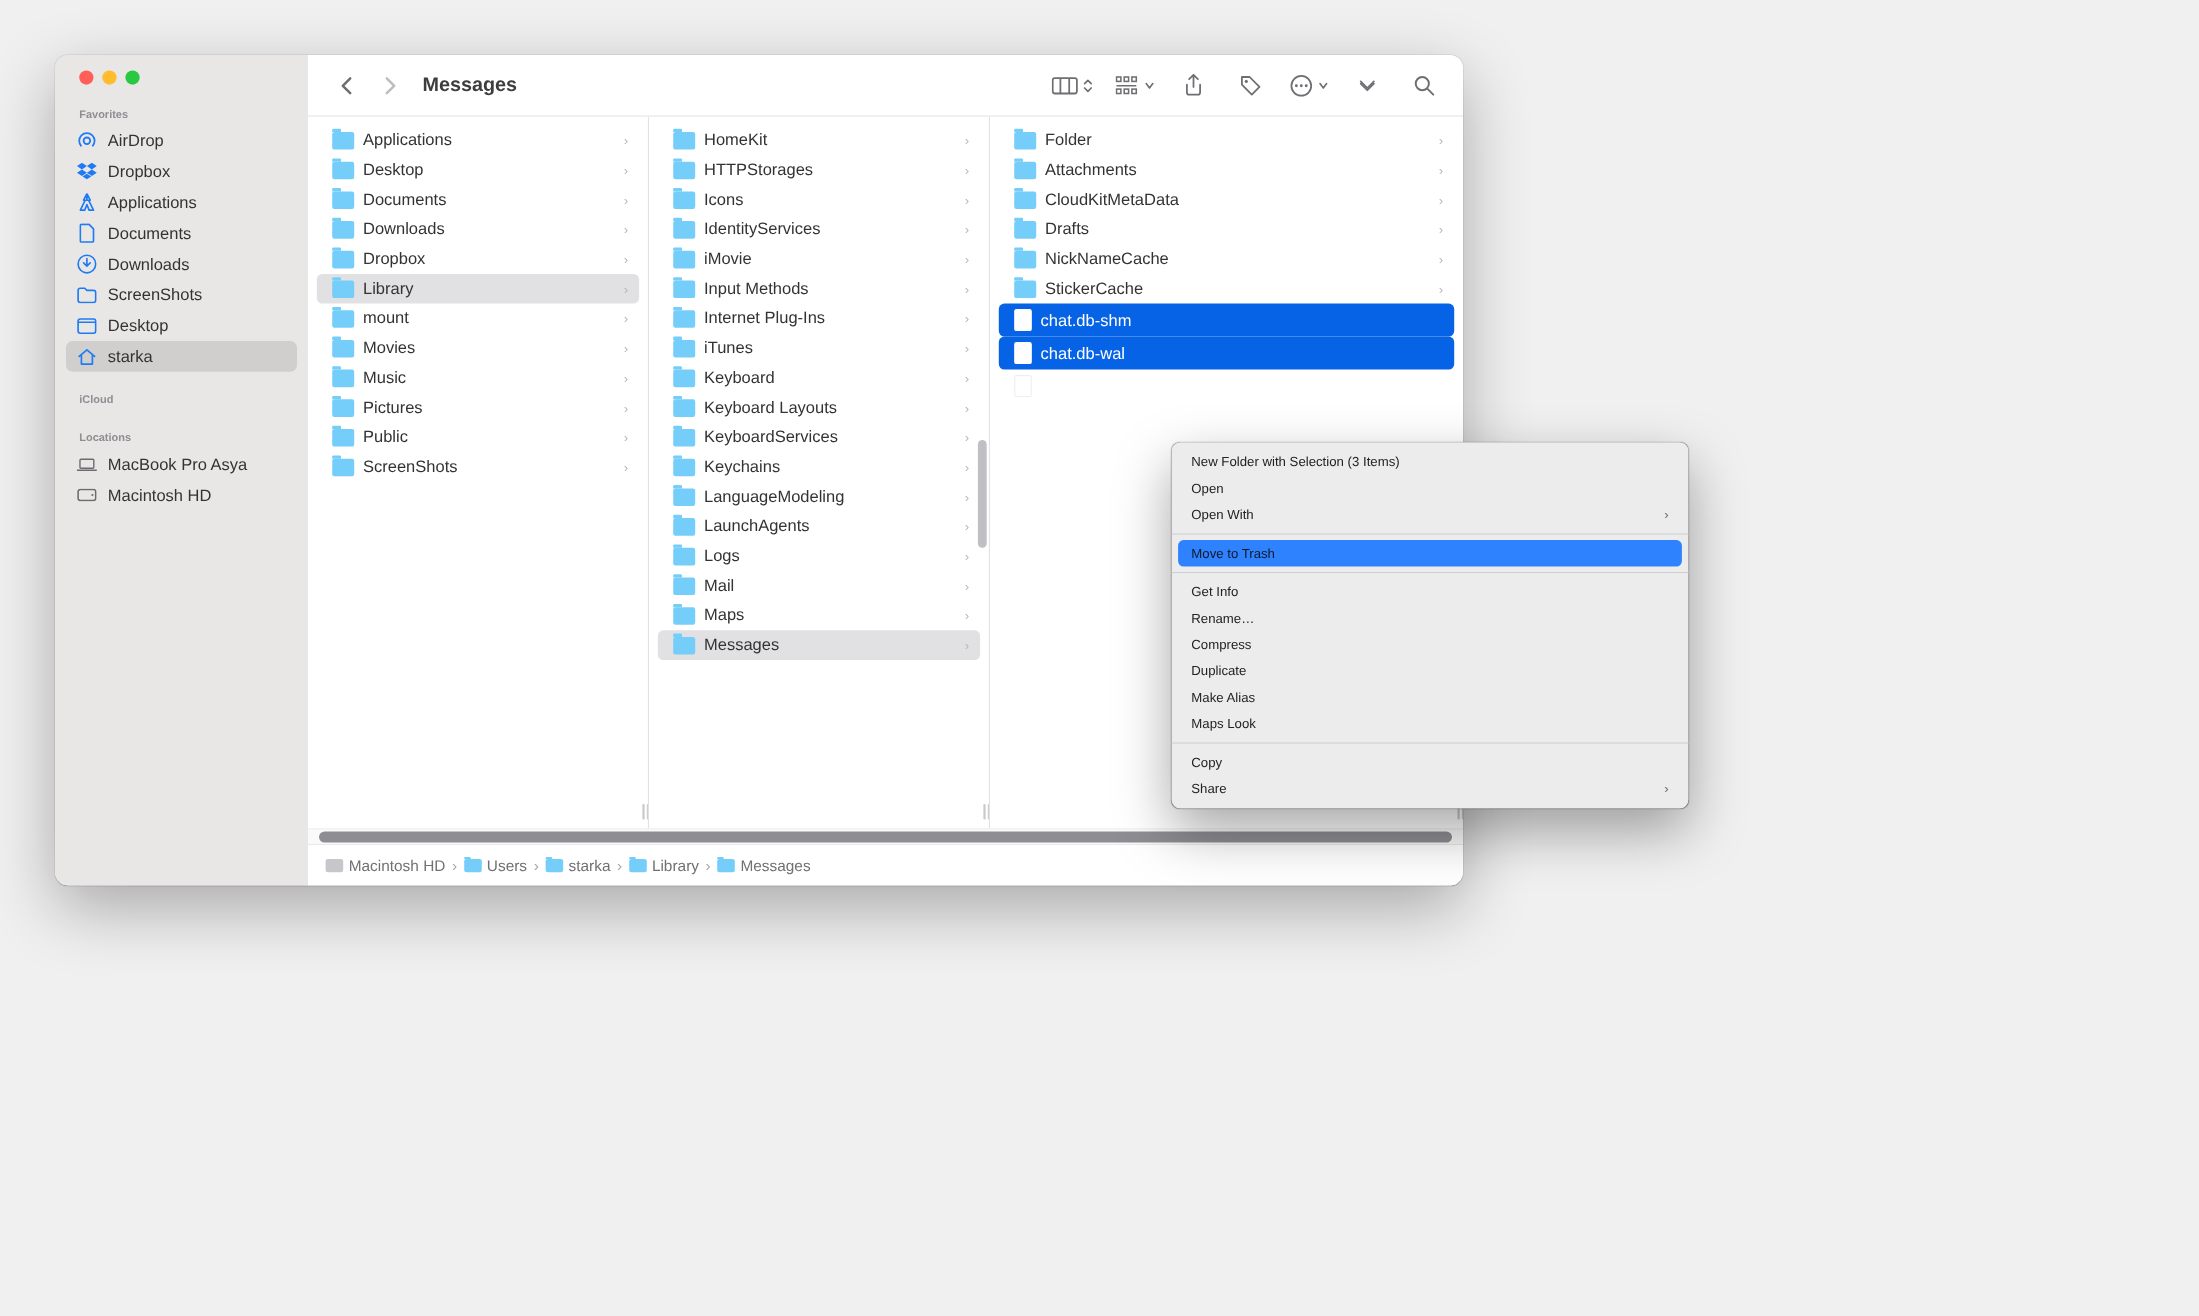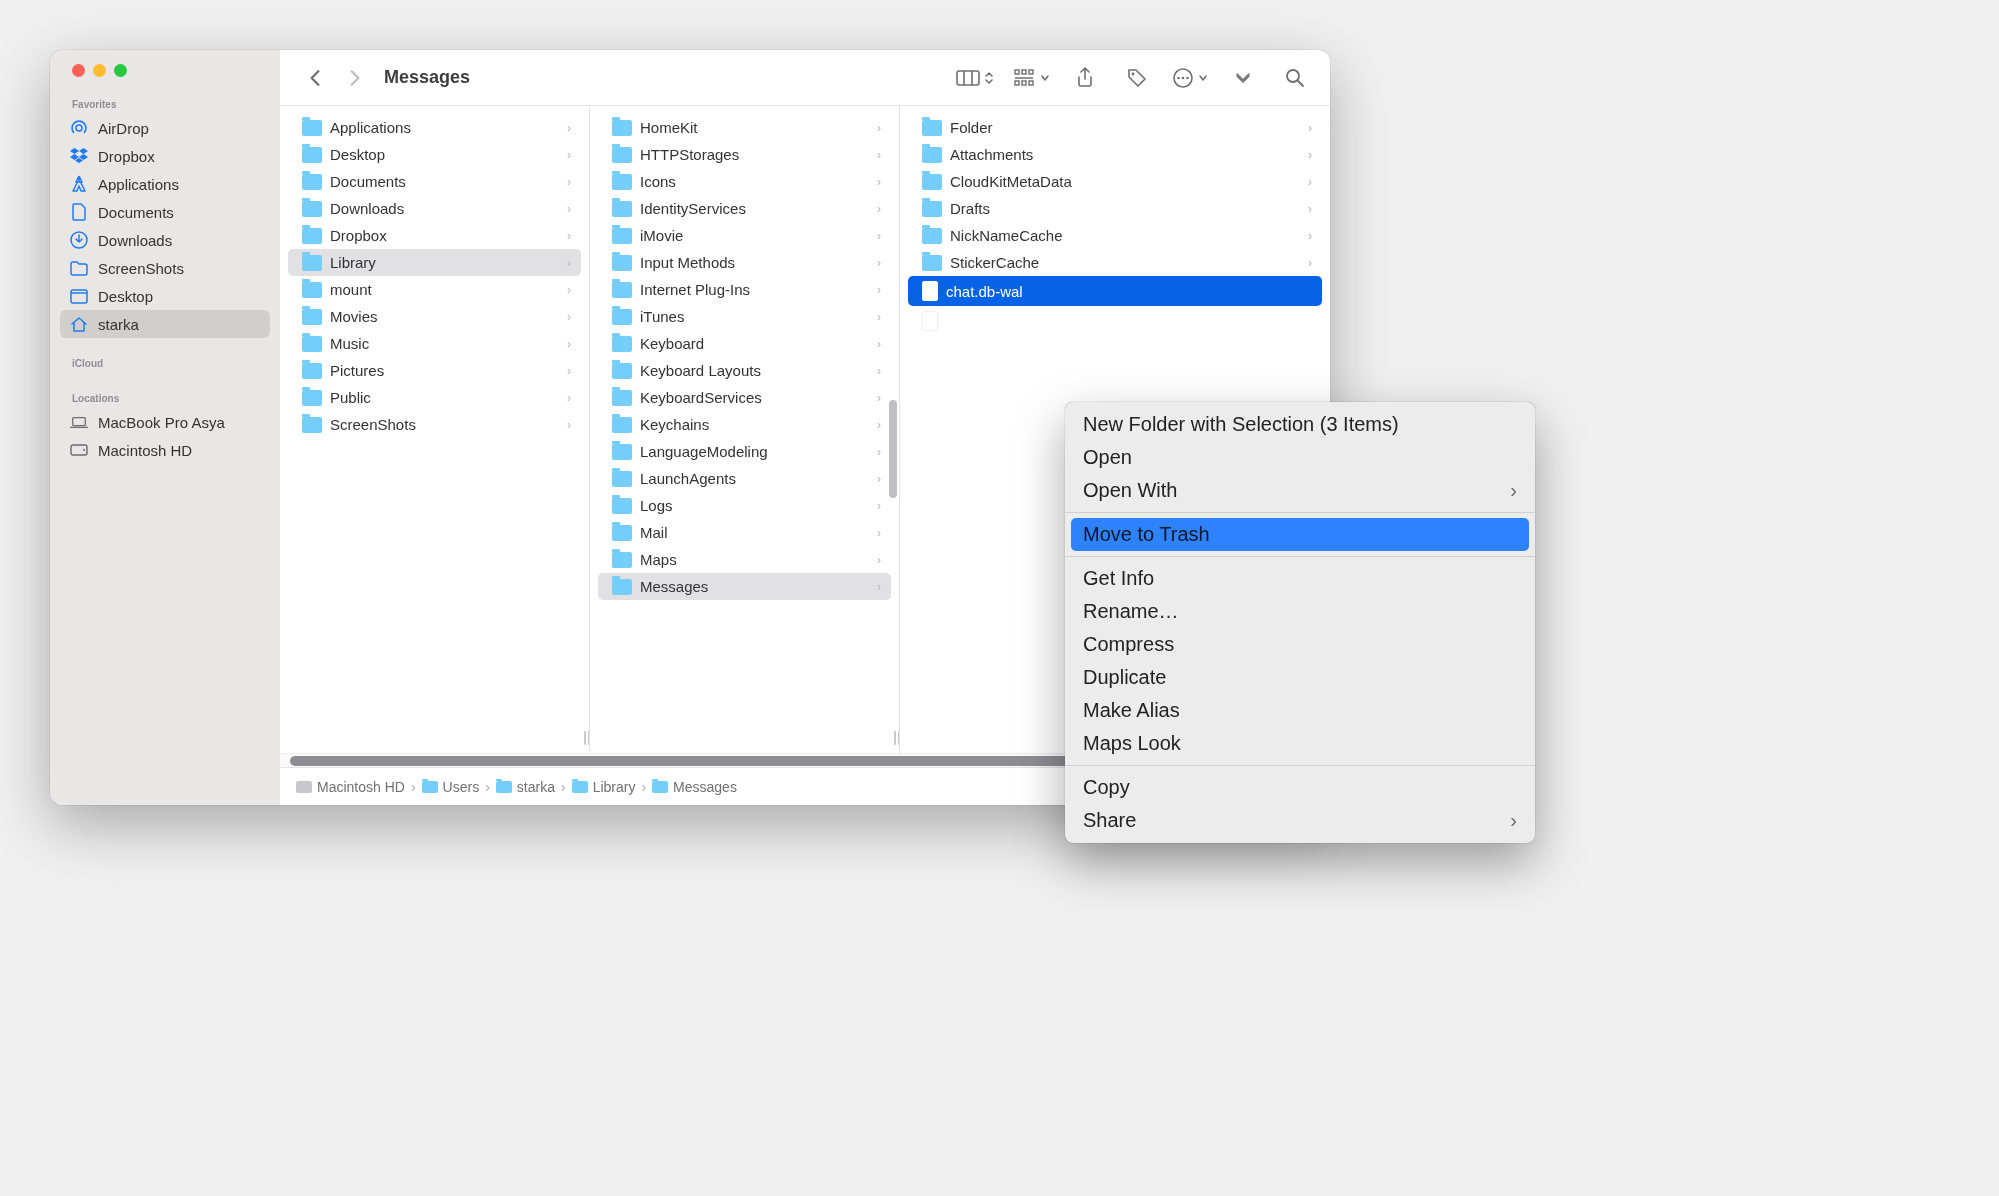--- a/index.html
+++ b/index.html
@@ -170,21 +170,21 @@
 
 .context-menu {
   position:absolute;
   left:1015px;
   top:352px;
   width:470px;
   background:#ececec;
   border-radius:8px;
   box-shadow:0 20px 50px rgba(0,0,0,0.35), 0 0 1px rgba(0,0,0,0.5);
   padding:6px 0;
-  font-size:20px;
+  font-size:12px;
 }
 .cm-item {
   padding:5px 18px;
   color:#222;
   display:flex;
   align-items:center;
 }
 .cm-item .sub { margin-left:auto; color:#666; }
 .cm-item.hl { background:#2f82fd; color:#0f172a; margin:0 6px; border-radius:5px; padding:5px 12px; }
 .cm-sep { height:1px; background:#d0d0d4; margin:5px 0; }
@@ -581,20 +581,24 @@
           </div>
           <div class="row">
             <span class="folder-icon"></span>
             <span>NickNameCache</span>
             <span class="chev">›</span>
           </div>
           <div class="row">
             <span class="folder-icon"></span>
             <span>StickerCache</span>
             <span class="chev">›</span>
+          </div>
+          <div class="row sel-blue">
+            <span class="file-icon"></span>
+            <span>chat.db-shm</span>
           </div>
           <div class="row sel-blue">
             <span class="file-icon"></span>
             <span>chat.db-wal</span>
           </div>
           <div class="row ghost">
             <span class="file-icon"></span>
             <span></span>
           </div>
           <div class="resize-handle" style="right: -5px;">

